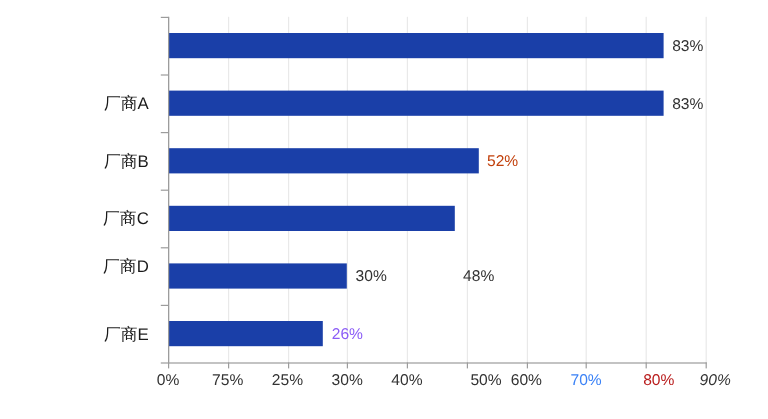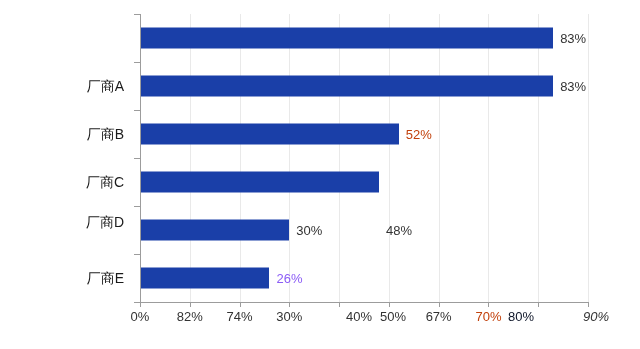--- a/index.html
+++ b/index.html
@@ -106,35 +106,35 @@
       <div class="bar-value" style="left: 136.422px; top: 264px; color: #8b5cf6;">26%</div>
     </div>
 
   <div class="axis-y-line"></div>
   <div class="axis-x-line"></div>
 
   <div id="x-axis">
       <div class="tick-x" style="left: 140px;"></div>
       <div class="xtick-label" style="left: 140px; color: rgb(51, 51, 51);">0%</div>
       <div class="tick-x" style="left: 189.778px;"></div>
-      <div class="xtick-label" style="left: 189.778px; color: rgb(51, 51, 51);">82%</div>
+      <div class="xtick-label" style="left: 189.778px; color: rgb(51, 51, 51);">75%</div>
       <div class="tick-x" style="left: 239.556px;"></div>
-      <div class="xtick-label" style="left: 239.556px; color: rgb(51, 51, 51);">74%</div>
+      <div class="xtick-label" style="left: 239.556px; color: rgb(51, 51, 51);">25%</div>
       <div class="tick-x" style="left: 289.333px;"></div>
       <div class="xtick-label" style="left: 289.333px; color: rgb(51, 51, 51);">30%</div>
       <div class="tick-x" style="left: 339.111px;"></div>
-      <div class="xtick-label" style="left: 339.111px; color: rgb(51, 51, 51); margin-left: 20px;">40%</div>
+      <div class="xtick-label" style="left: 339.111px; color: rgb(51, 51, 51);">40%</div>
       <div class="tick-x" style="left: 388.889px;"></div>
-      <div class="xtick-label" style="left: 393px; color: rgb(51, 51, 51);">50%</div>
+      <div class="xtick-label" style="left: 405px; color: rgb(51, 51, 51);">50%</div>
       <div class="tick-x" style="left: 438.667px;"></div>
-      <div class="xtick-label" style="left: 438.667px; color: rgb(51, 51, 51);">67%</div>
+      <div class="xtick-label" style="left: 438.667px; color: rgb(51, 51, 51);">60%</div>
       <div class="tick-x" style="left: 488.444px;"></div>
-      <div class="xtick-label" style="left: 488.444px; color: #c2410c;">70%</div>
+      <div class="xtick-label" style="left: 488.444px; color: #3b82f6;">70%</div>
       <div class="tick-x" style="left: 538.222px;"></div>
-      <div class="xtick-label" style="left: 521px; color: #0f172a;">80%</div>
+      <div class="xtick-label" style="left: 549px; color: #b91c1c;">80%</div>
       <div class="tick-x" style="left: 588px;"></div>
       <div class="xtick-label" style="left: 596px; color: rgb(51, 51, 51); font-style: italic;">90%</div>
     </div>
 
 <div class="tick-y" style="top: 62px;"></div>
     <div class="tick-y" style="top: 110px;"></div>
     <div class="tick-y" style="top: 158px;"></div>
     <div class="tick-y" style="top: 206px;"></div>
     <div class="tick-y" style="top: 254px;"></div>
     <div class="tick-y" style="top: 302px;"></div>

